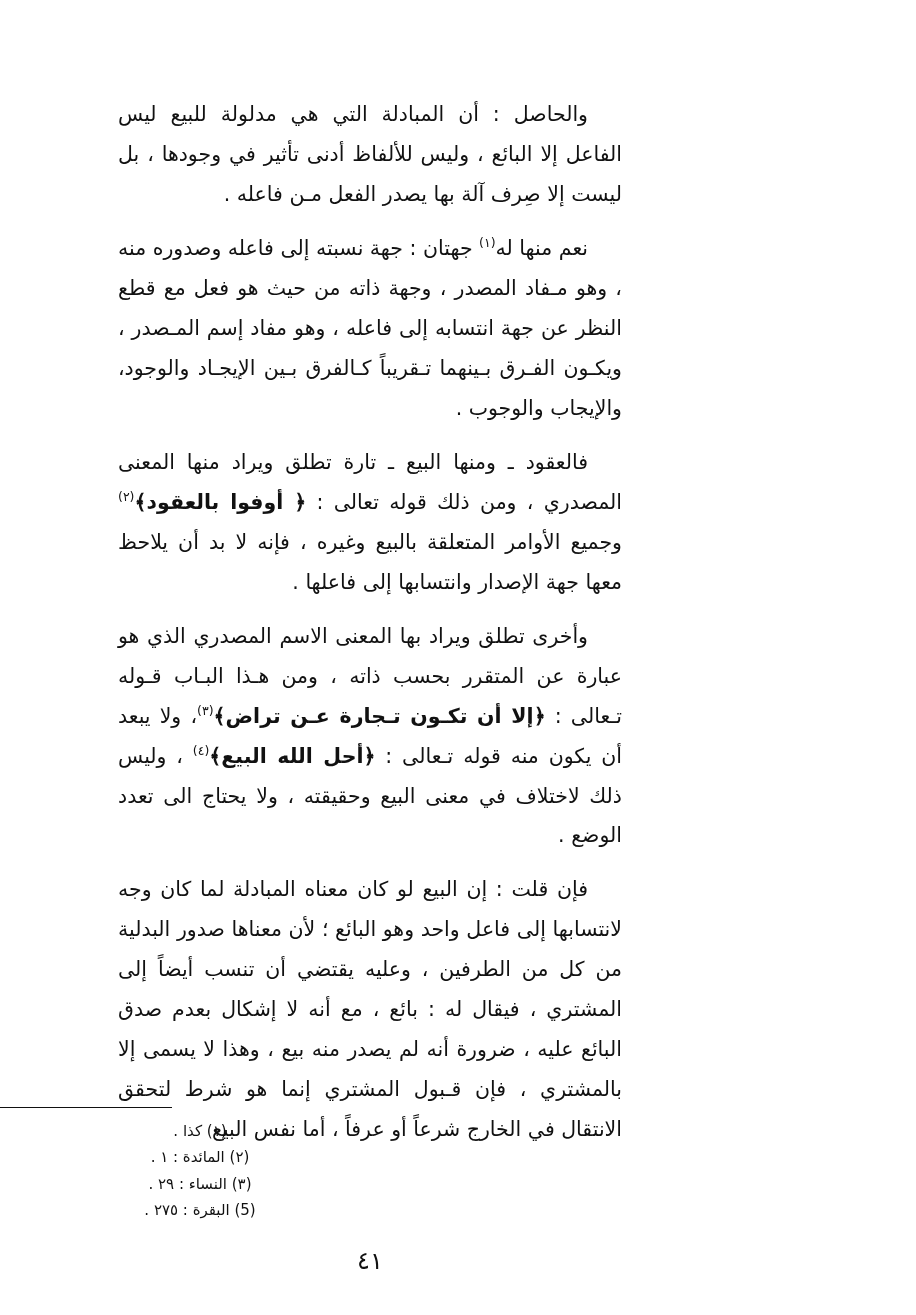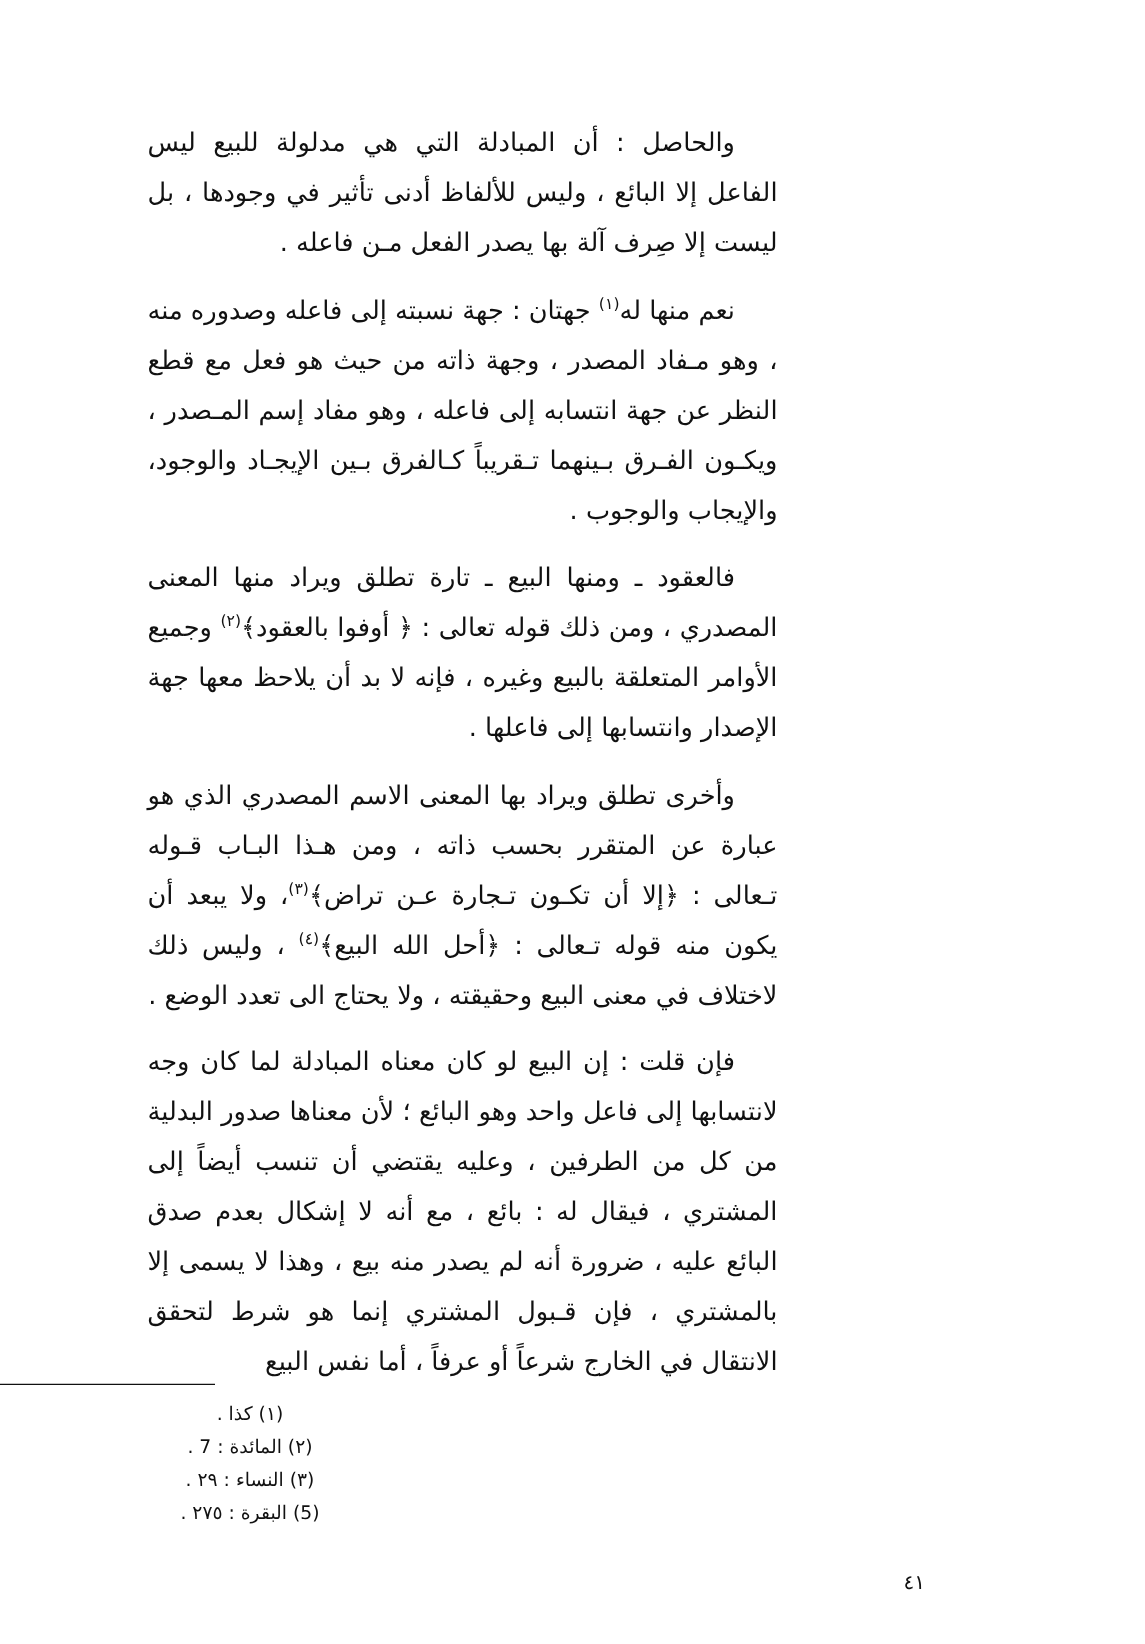--- a/index.html
+++ b/index.html
@@ -29,21 +29,21 @@
     line-height: 1.95;
     text-align: justify;
     text-justify: inter-word;
     letter-spacing: 0;
   }
   .para {
     margin: 0 0 14px 0;
     text-indent: 34px;
   }
   .quran {
-    font-weight: normal;
+    font-weight: bold;
   }
   sup.fn {
     font-size: 12.5px;
     vertical-align: super;
     line-height: 0;
     font-weight: normal;
   }
   .footnote-area {
     position: absolute;
     right: 118px;
@@ -71,21 +71,22 @@
     direction: rtl;
     padding-right: 0;
     margin-right: 340px;
     white-space: nowrap;
   }
   .page-number {
     position: absolute;
     bottom: 40px;
     left: 0;
     right: 0;
-    font-size: 16px;
+    text-align: center;
+    font-size: 24px;
     letter-spacing: 1px;
   }
 </style>
 </head>
 <body>
 
 <div class="page">
 
   <div class="body-text">
 
@@ -98,21 +99,21 @@
     <p class="para"><span>وأخرى تطلق ويراد بها المعنى الاسم المصدري الذي هو عبارة عن المتقرر بحسب ذاته ، ومن هـذا البـاب قـوله تـعالى : </span><span class="quran">﴿إلا أن تكـون تـجارة عـن تراض﴾</span><sup class="fn">(٣)</sup><span>، ولا يبعد أن يكون منه قوله تـعالى : </span><span class="quran">﴿أحل الله البيع﴾</span><sup class="fn">(٤)</sup><span> ، وليس ذلك لاختلاف في معنى البيع وحقيقته ، ولا يحتاج الى تعدد الوضع .</span></p>
 
     <p class="para">فإن قلت : إن البيع لو كان معناه المبادلة لما كان وجه لانتسابها إلى فاعل واحد وهو البائع ؛ لأن معناها صدور البدلية من كل من الطرفين ، وعليه يقتضي أن تنسب أيضاً إلى المشتري ، فيقال له : بائع ، مع أنه لا إشكال بعدم صدق البائع عليه ، ضرورة أنه لم يصدر منه بيع ، وهذا لا يسمى إلا بالمشتري ، فإن قـبول المشتري إنما هو شرط لتحقق الانتقال في الخارج شرعاً أو عرفاً ، أما نفس البيع</p>
 
   </div>
 
   <div class="footnote-area">
     <div class="fn-rule"></div>
     <ul class="fn-list">
       <li class="fn-item">(١) كذا .</li>
-      <li class="fn-item">(٢) المائدة : 7 .</li>
+      <li class="fn-item">(٢) المائدة : ١ .</li>
       <li class="fn-item">(٣) النساء : ٢٩ .</li>
       <li class="fn-item">(5) البقرة : ٢٧٥ .</li>
     </ul>
   </div>
 
   <div class="page-number">٤١</div>
 
 </div>
 
 </body></html>

